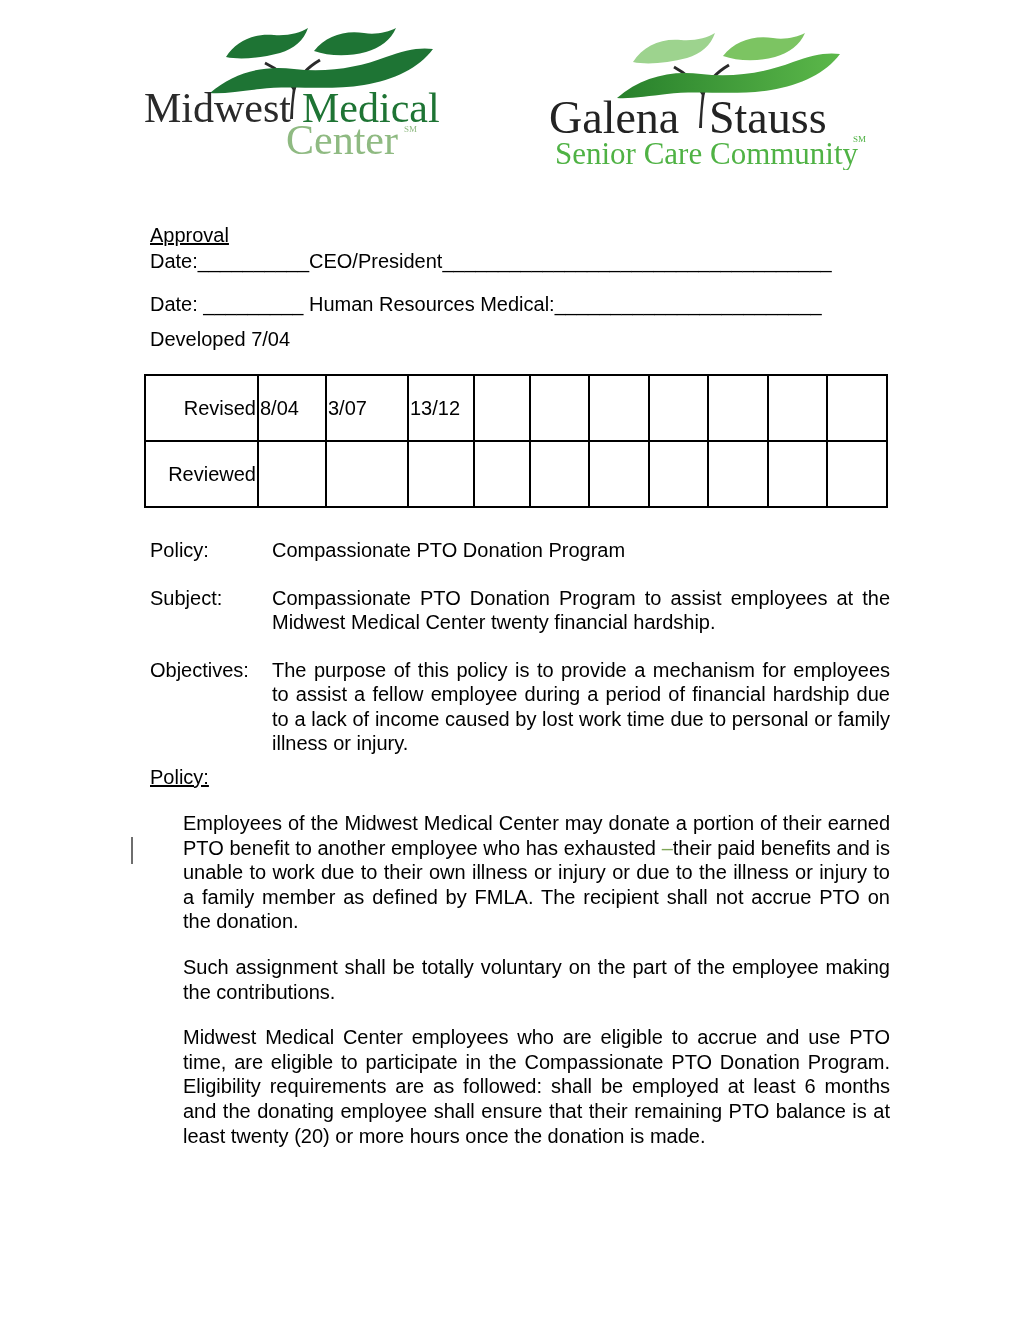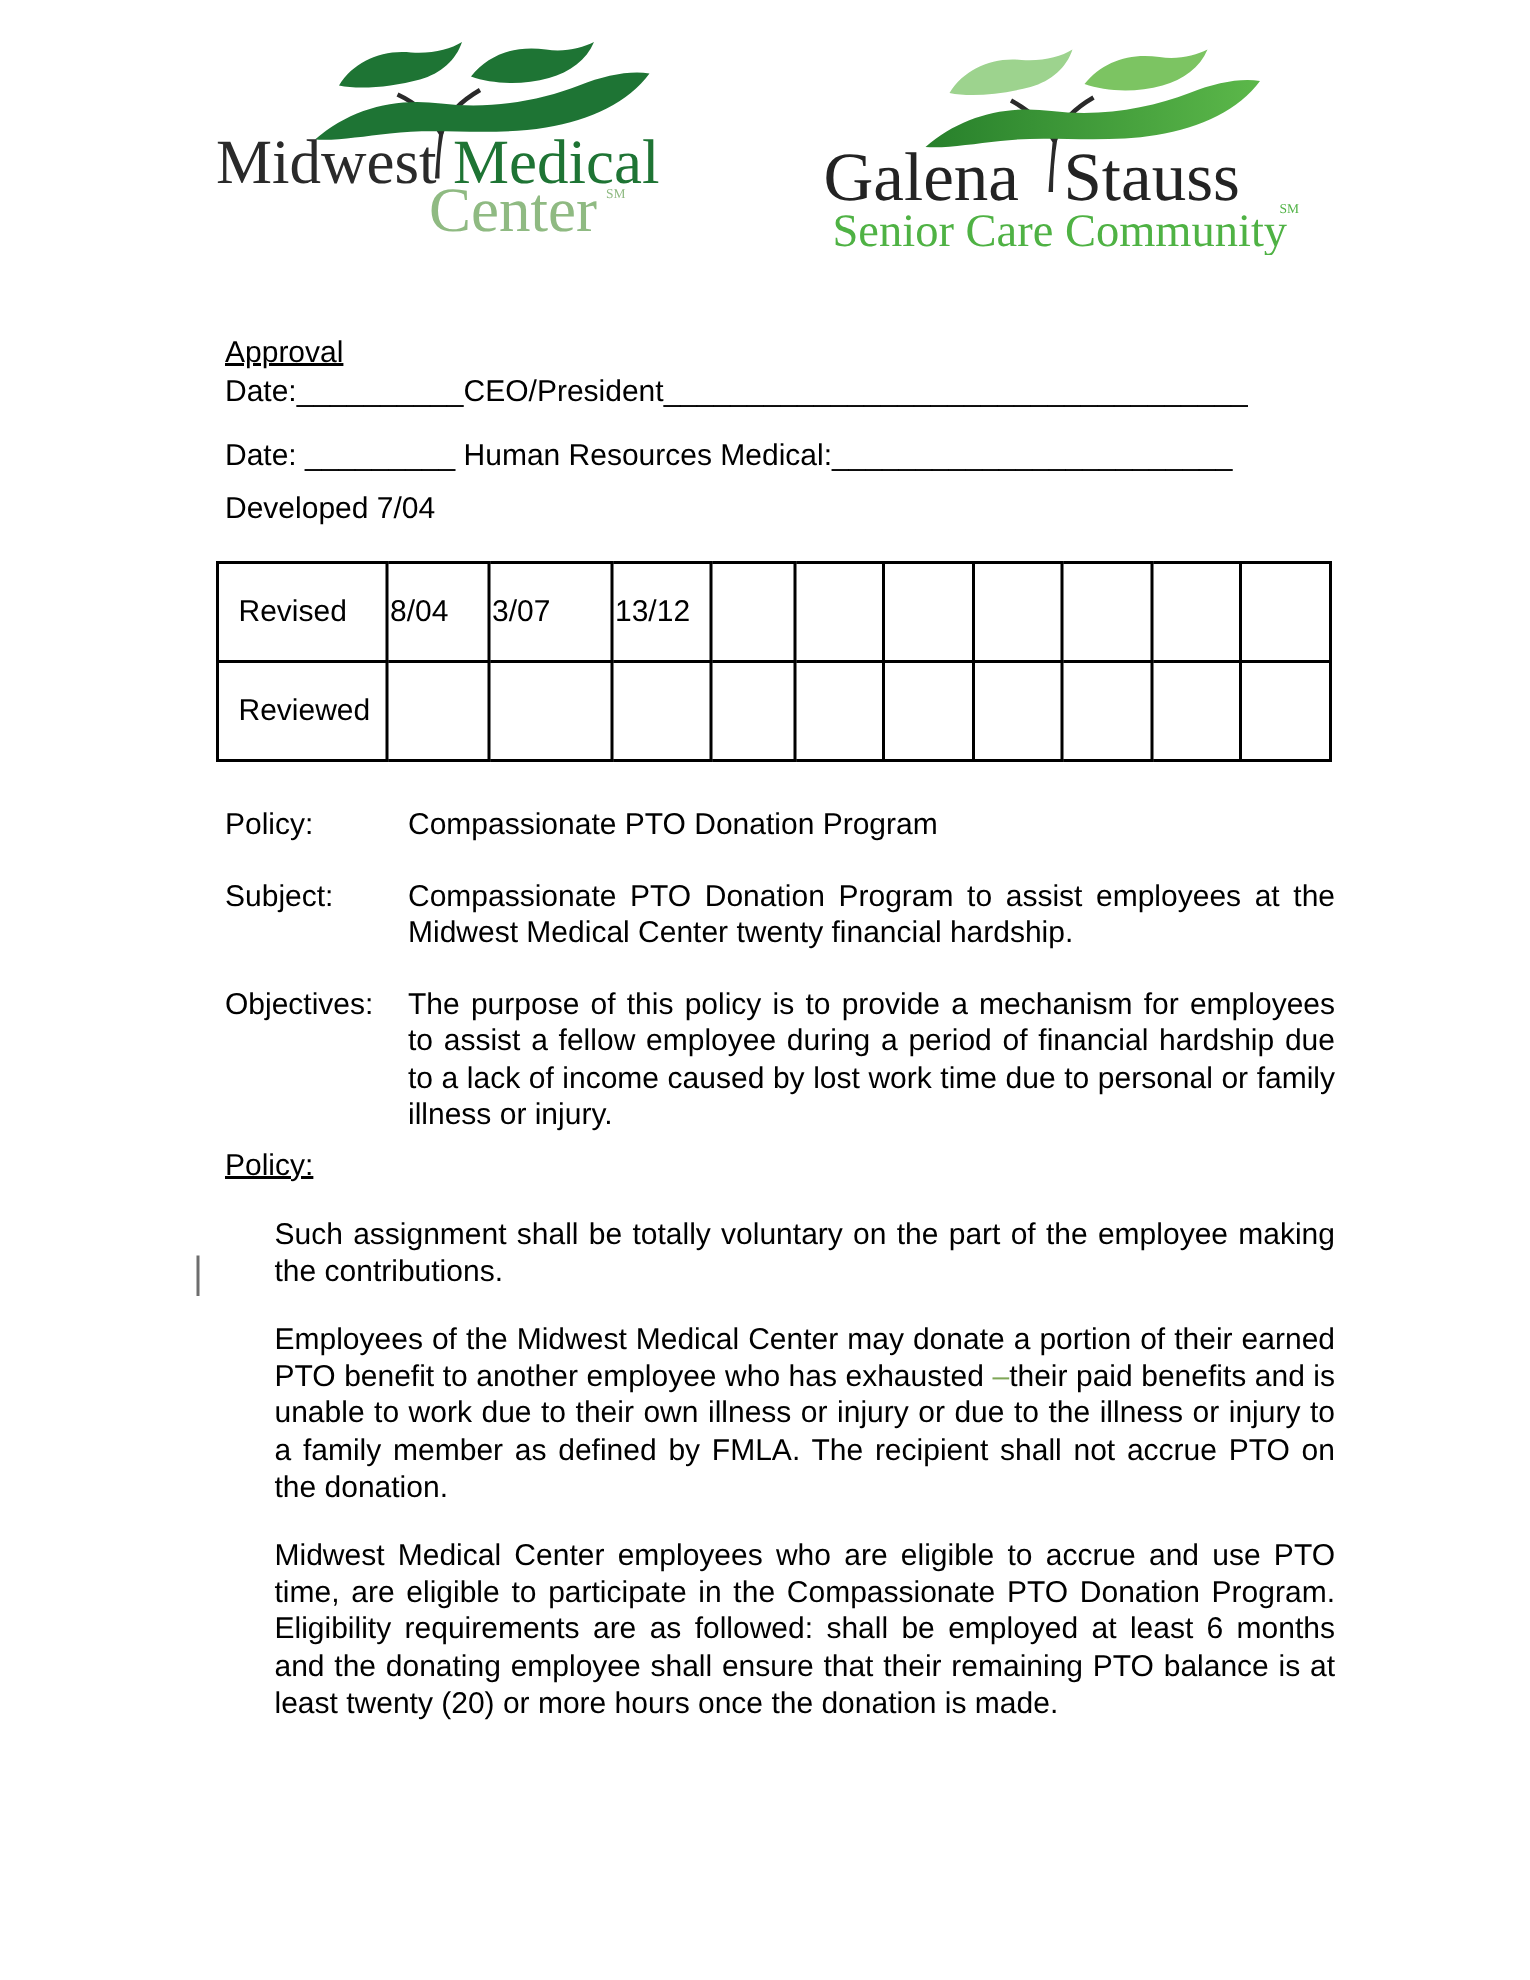--- a/index.html
+++ b/index.html
@@ -9,21 +9,21 @@
     font-family:"Liberation Sans", sans-serif; color:#000; overflow:hidden;border-radius:25px;
   }
   .logo { position:absolute; }
   .logo text { font-family:"Liberation Serif", serif; }
   .approval { position:absolute; left:150px; top:186px; font-size:20px; line-height:26px; white-space:nowrap;margin-top:36px; }
   .approval-heading { text-decoration:underline; }
   .sig-line2 { margin-top:17px; }
   .developed { position:absolute; left:150px; top:328px; font-size:20px; }
   table.revision { position:absolute; left:144px; top:374px; border-collapse:collapse; table-layout:fixed; }
   table.revision td { border:2px solid #000; height:66px; font-size:20px; vertical-align:middle; overflow:hidden; }
-  table.revision td.rowlabel { padding-left:13px; text-align:left; }
+  table.revision td.rowlabel { padding-left:13px; text-align:right; }
   table.revision td.cell { text-align:left; }
   .fields { position:absolute; left:150px; top:538px; width:740px; font-size:20px; line-height:24.5px; }
   .field-row { display:grid; grid-template-columns:122px 618px; margin-bottom:23px; }
   .field-label { text-align:left; }
   .field-text { text-align:justify; }
   .policy-heading { position:absolute; left:150px; top:766px; font-size:20px; text-decoration:underline; }
   .paragraphs { position:absolute; left:183px; top:811px; width:707px; font-size:20px; line-height:24.6px; text-align:justify; }
   .paragraphs p { margin:0 0 21px 0; }
   .del-dash { color:#7fa657; }
   .change-bar { position:absolute; left:131px; top:837px; width:2px; height:27px; background:#6e6e6e; }
@@ -134,18 +134,18 @@
       <div class="field-label">Objectives:</div>
       <div class="field-text">The purpose of this policy is to provide a mechanism for employees to assist a fellow employee during a period of financial hardship due to a lack of income caused by lost work time due to personal or family illness or injury.</div>
     </div>
   </div>
 
   <div class="policy-heading">Policy:</div>
 
   <div class="change-bar"></div>
 
   <div class="paragraphs">
+    <p><span>Employees of the Midwest Medical Center may donate a portion of their earned PTO benefit to another employee who has exhausted </span><span class="del-dash">–</span><span>their paid benefits and is unable to work due to their own illness or injury or due to the illness or injury to a family member as defined by FMLA.  The recipient shall not accrue PTO on the donation.</span></p>
     <p>Such assignment shall be totally voluntary on the part of the employee making the contributions.</p>
-    <p><span>Employees of the Midwest Medical Center may donate a portion of their earned PTO benefit to another employee who has exhausted </span><span class="del-dash">–</span><span>their paid benefits and is unable to work due to their own illness or injury or due to the illness or injury to a family member as defined by FMLA.  The recipient shall not accrue PTO on the donation.</span></p>
     <p>Midwest Medical Center employees who are eligible to accrue and use PTO time, are eligible to participate in the Compassionate PTO Donation Program. Eligibility requirements are as followed:  shall be employed at least 6 months and the donating employee shall ensure that their remaining PTO balance is at least twenty (20) or more hours once the donation is made.</p>
   </div>
 
 </div>
 
 </body></html>

